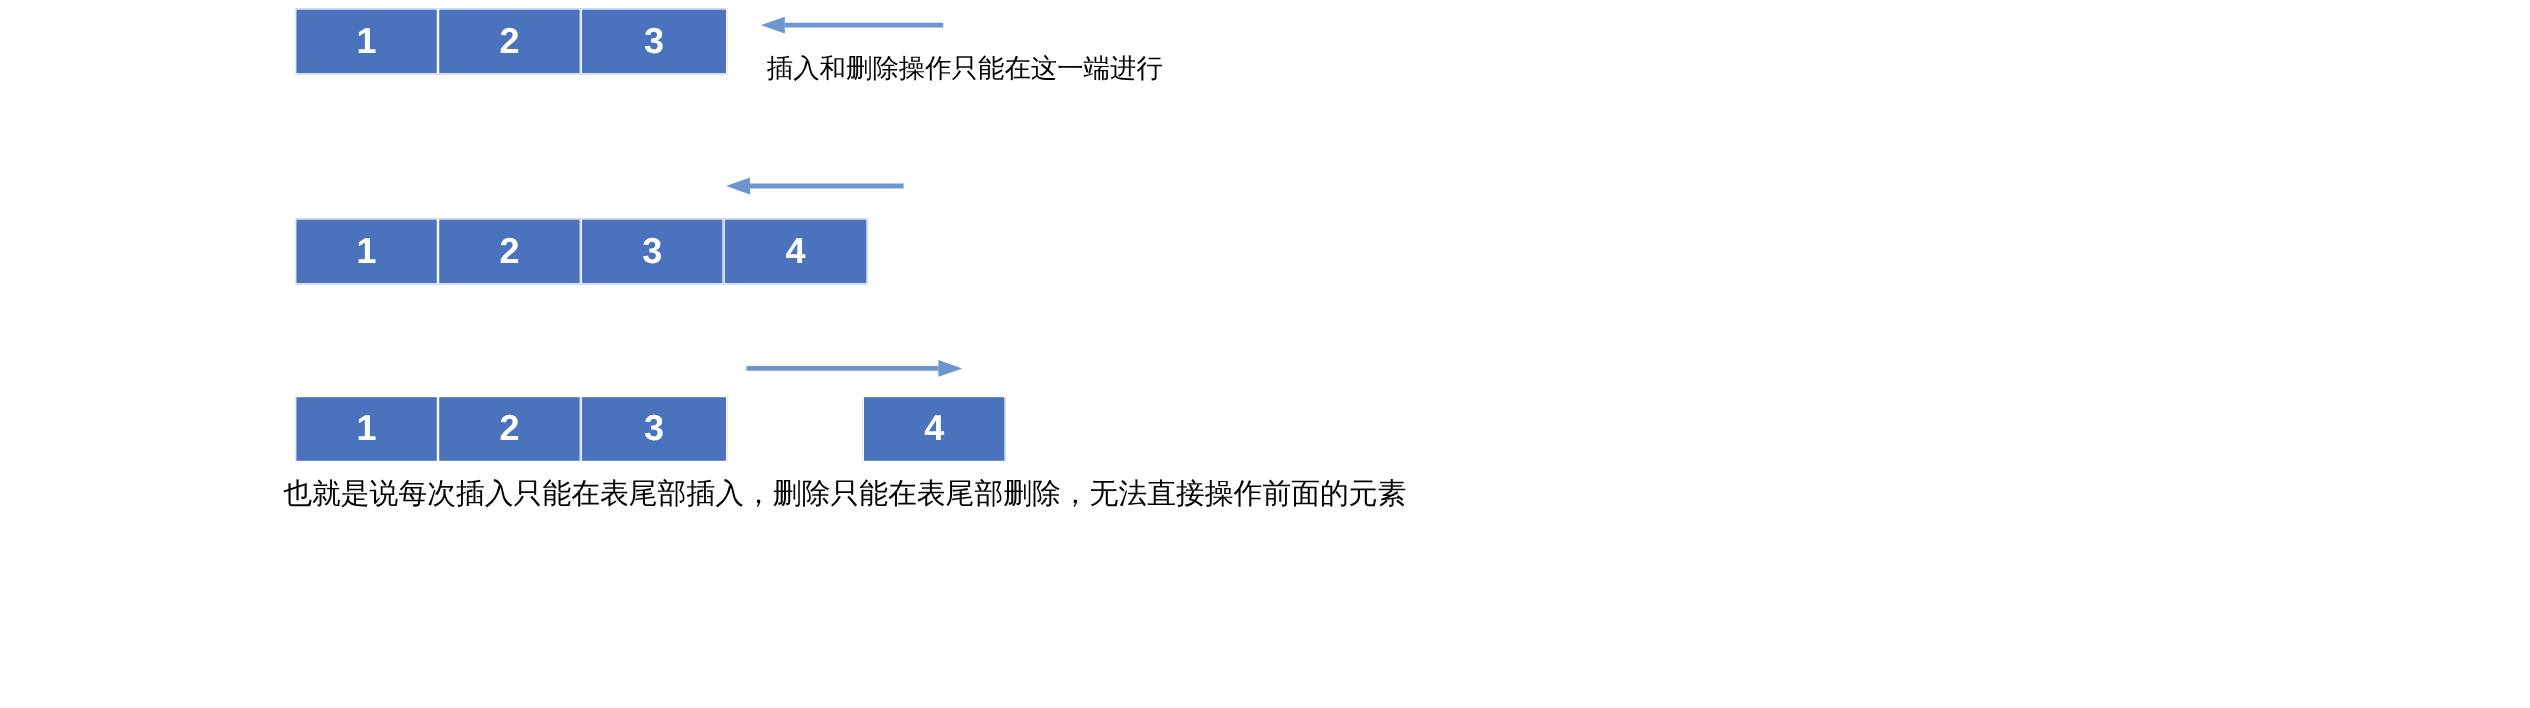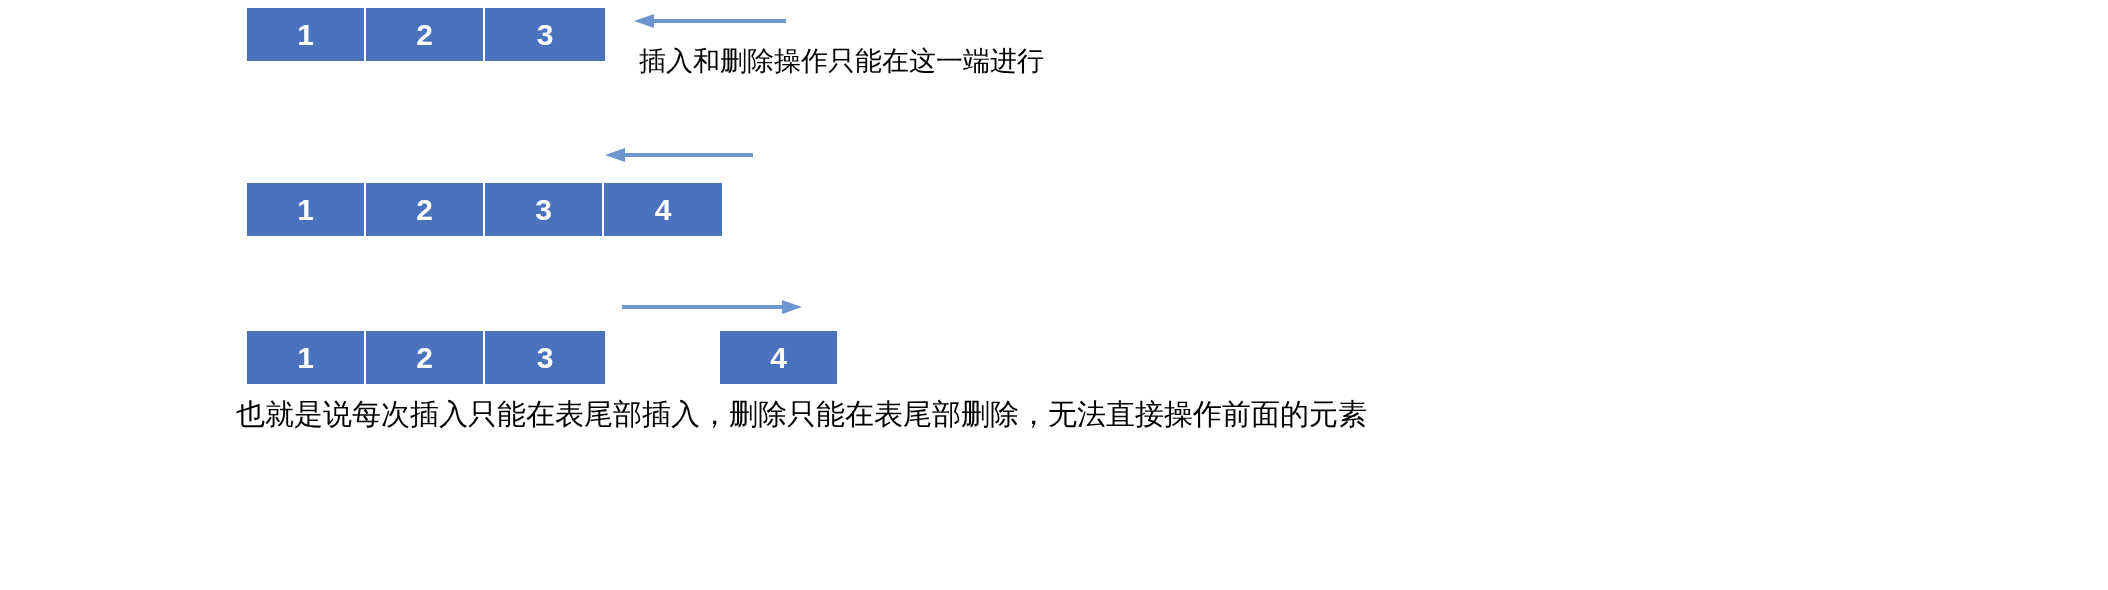--- a/index.html
+++ b/index.html
@@ -39,27 +39,27 @@
   .arrow {
     position: absolute;
     height: 14px;
   }
   .arrow svg { display: block; overflow: visible; }
 
   
   .caption {
     position: absolute;
     color: #000000;
-    font-size: 27px;
+    font-size: 22px;
     line-height: 1.25;
     white-space: nowrap;
     font-family: "DejaVu Sans", "Liberation Sans", sans-serif;
   }
   .caption-bottom {
-    font-size: 29px;
+    font-size: 24px;
   }
 </style>
 </head>
 <body>
 
 <div id="canvas">
 
   <div class="cell" style="left:246px; top:7px; width:119px; height:55px;">1</div>
   <div class="cell" style="left:365px; top:7px; width:119px; height:55px;">2</div>
   <div class="cell" style="left:484px; top:7px; width:122px; height:55px;">3</div>

